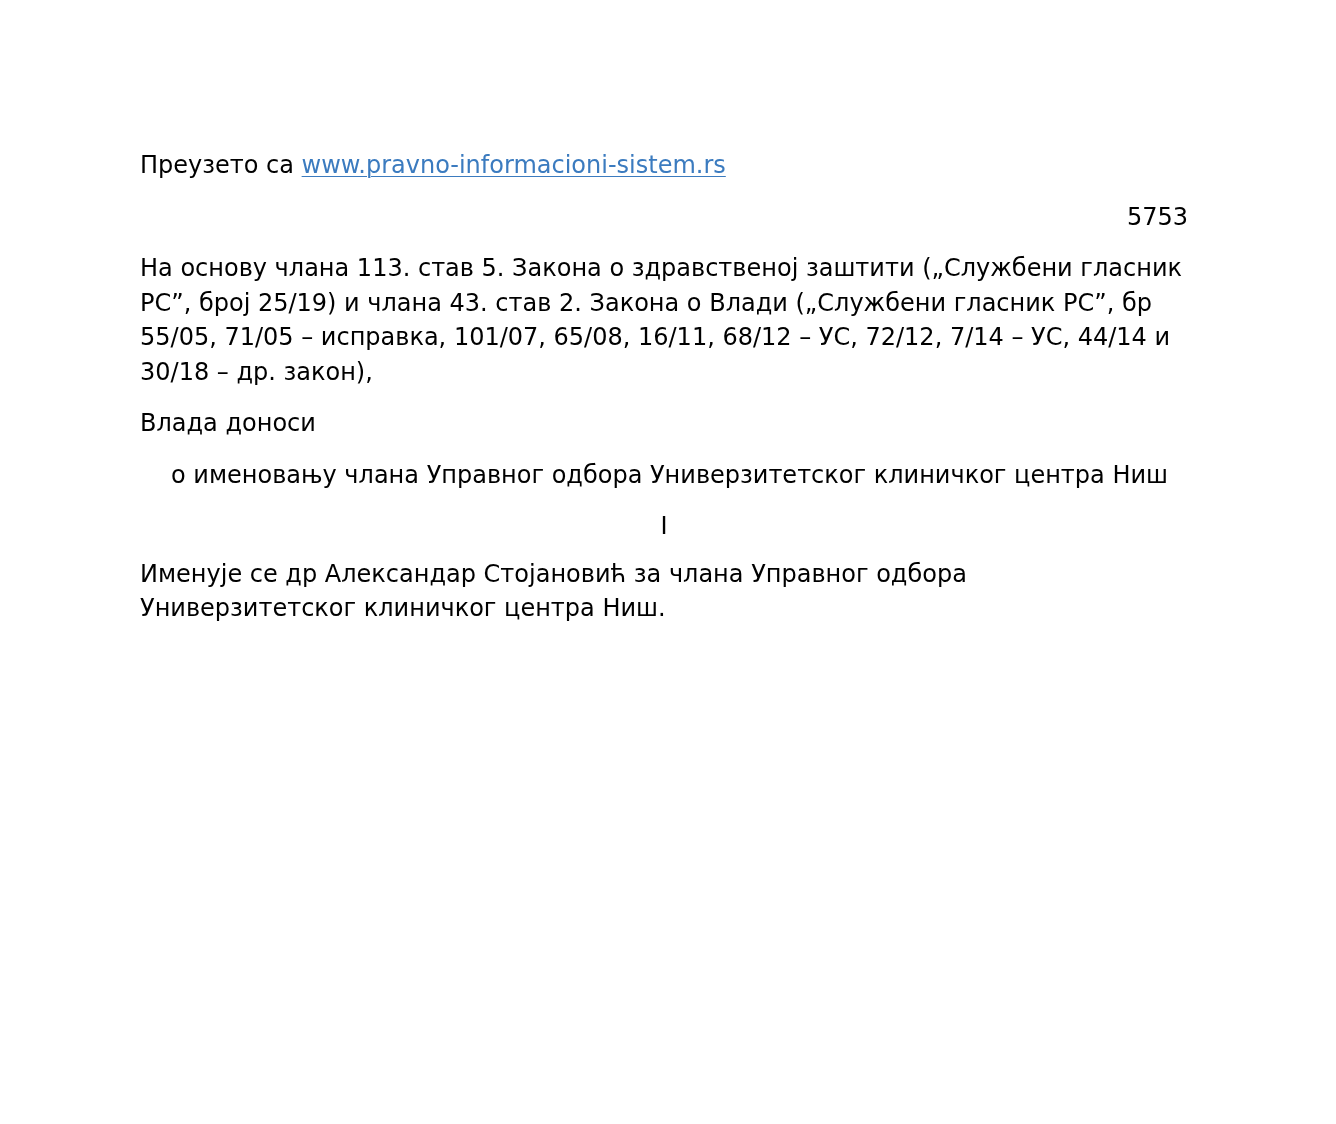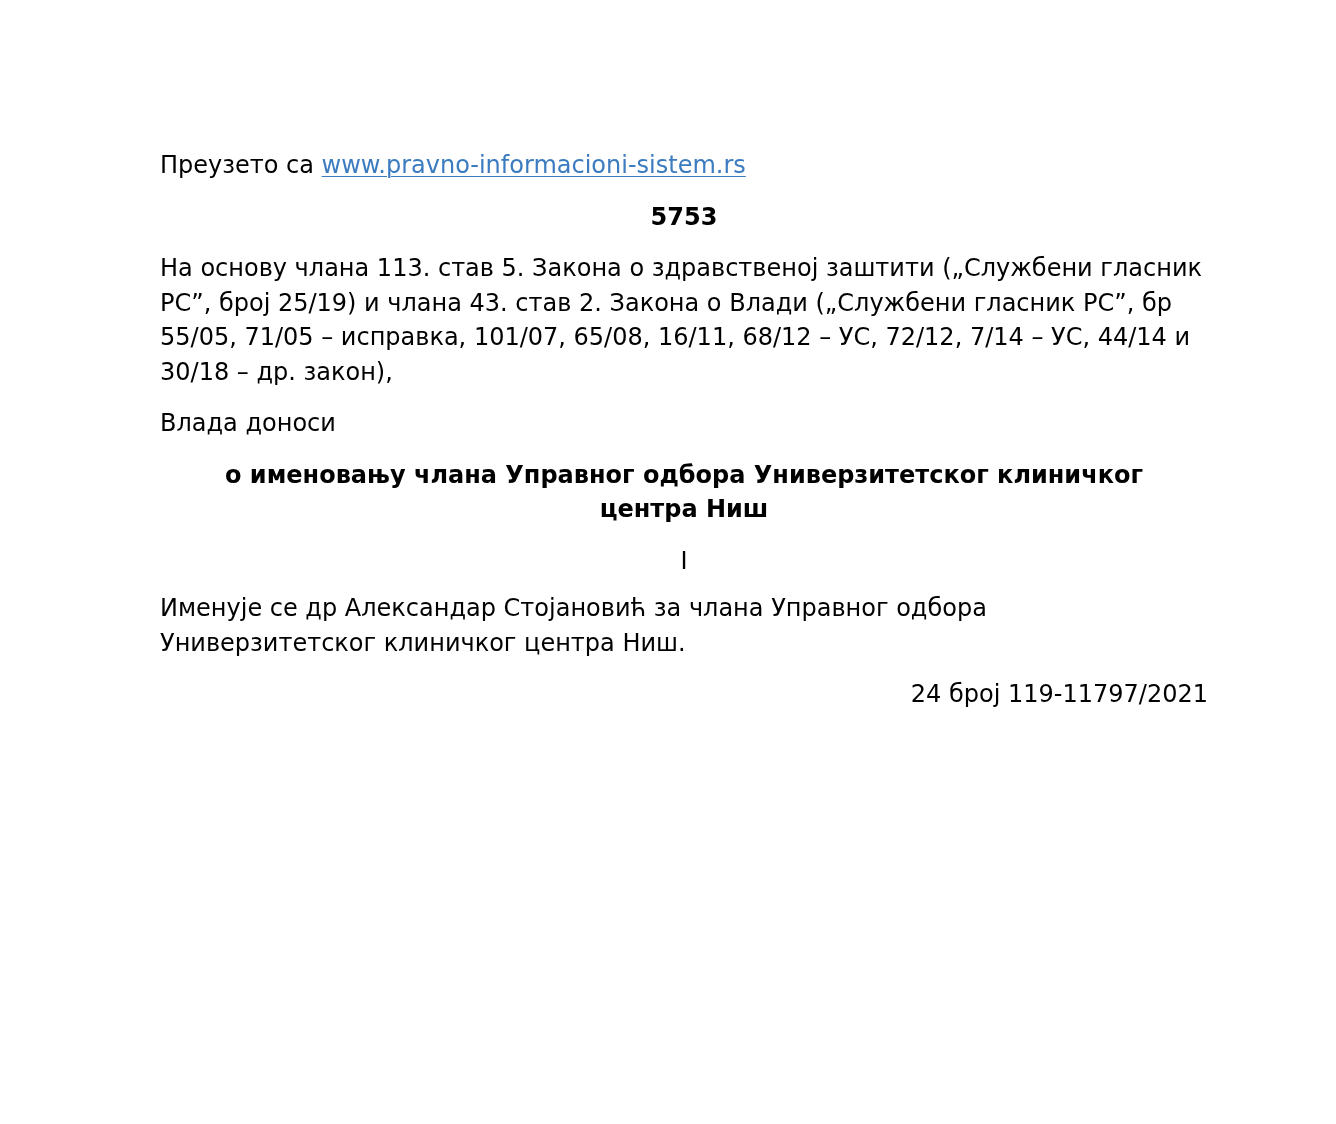--- a/index.html
+++ b/index.html
@@ -12,21 +12,21 @@
       height: 1124px;
       position: relative;
       overflow: hidden;
       font-family: "DejaVu Sans", sans-serif;
       color: #000000;
       font-size: 24px;
       line-height: 34.5px;
     }
     .page {
       position: absolute;
-      left: 160px;
+      left: 140px;
       top: 148px;
       width: 1048px;
     }
     p {
       margin: 0;
     }
     .source {
       margin-bottom: 17px;
     }
     .source a {
@@ -35,21 +35,22 @@
       text-underline-offset: 3px;
       text-decoration-thickness: 1px;
     }
     .center {
       text-align: center;
     }
     .right {
       text-align: right;
     }
     .bold {
-      font-weight: bold;
+      font-weight: normal;
+      text-align: right;
     }
     .doc-number {
       margin-bottom: 17px;
     }
     .preamble {
       margin-bottom: 17px;
     }
     .enacts {
       margin-bottom: 17px;
     }
@@ -85,15 +86,14 @@
 
   <p class="enacts">Влада доноси</p>
 
 
   <p class="center bold subtitle">о именовању члана Управног одбора Универзитетског клиничког центра Ниш</p>
 
   <p class="center section-num">I</p>
   <p class="section-text">Именује се др Александар Стојановић за члана Управног одбора Универзитетског клиничког центра Ниш.</p>
 
 
-  <p class="right meta">24 број 119-11797/2021</p>
 
 </div>
 
 </body></html>

